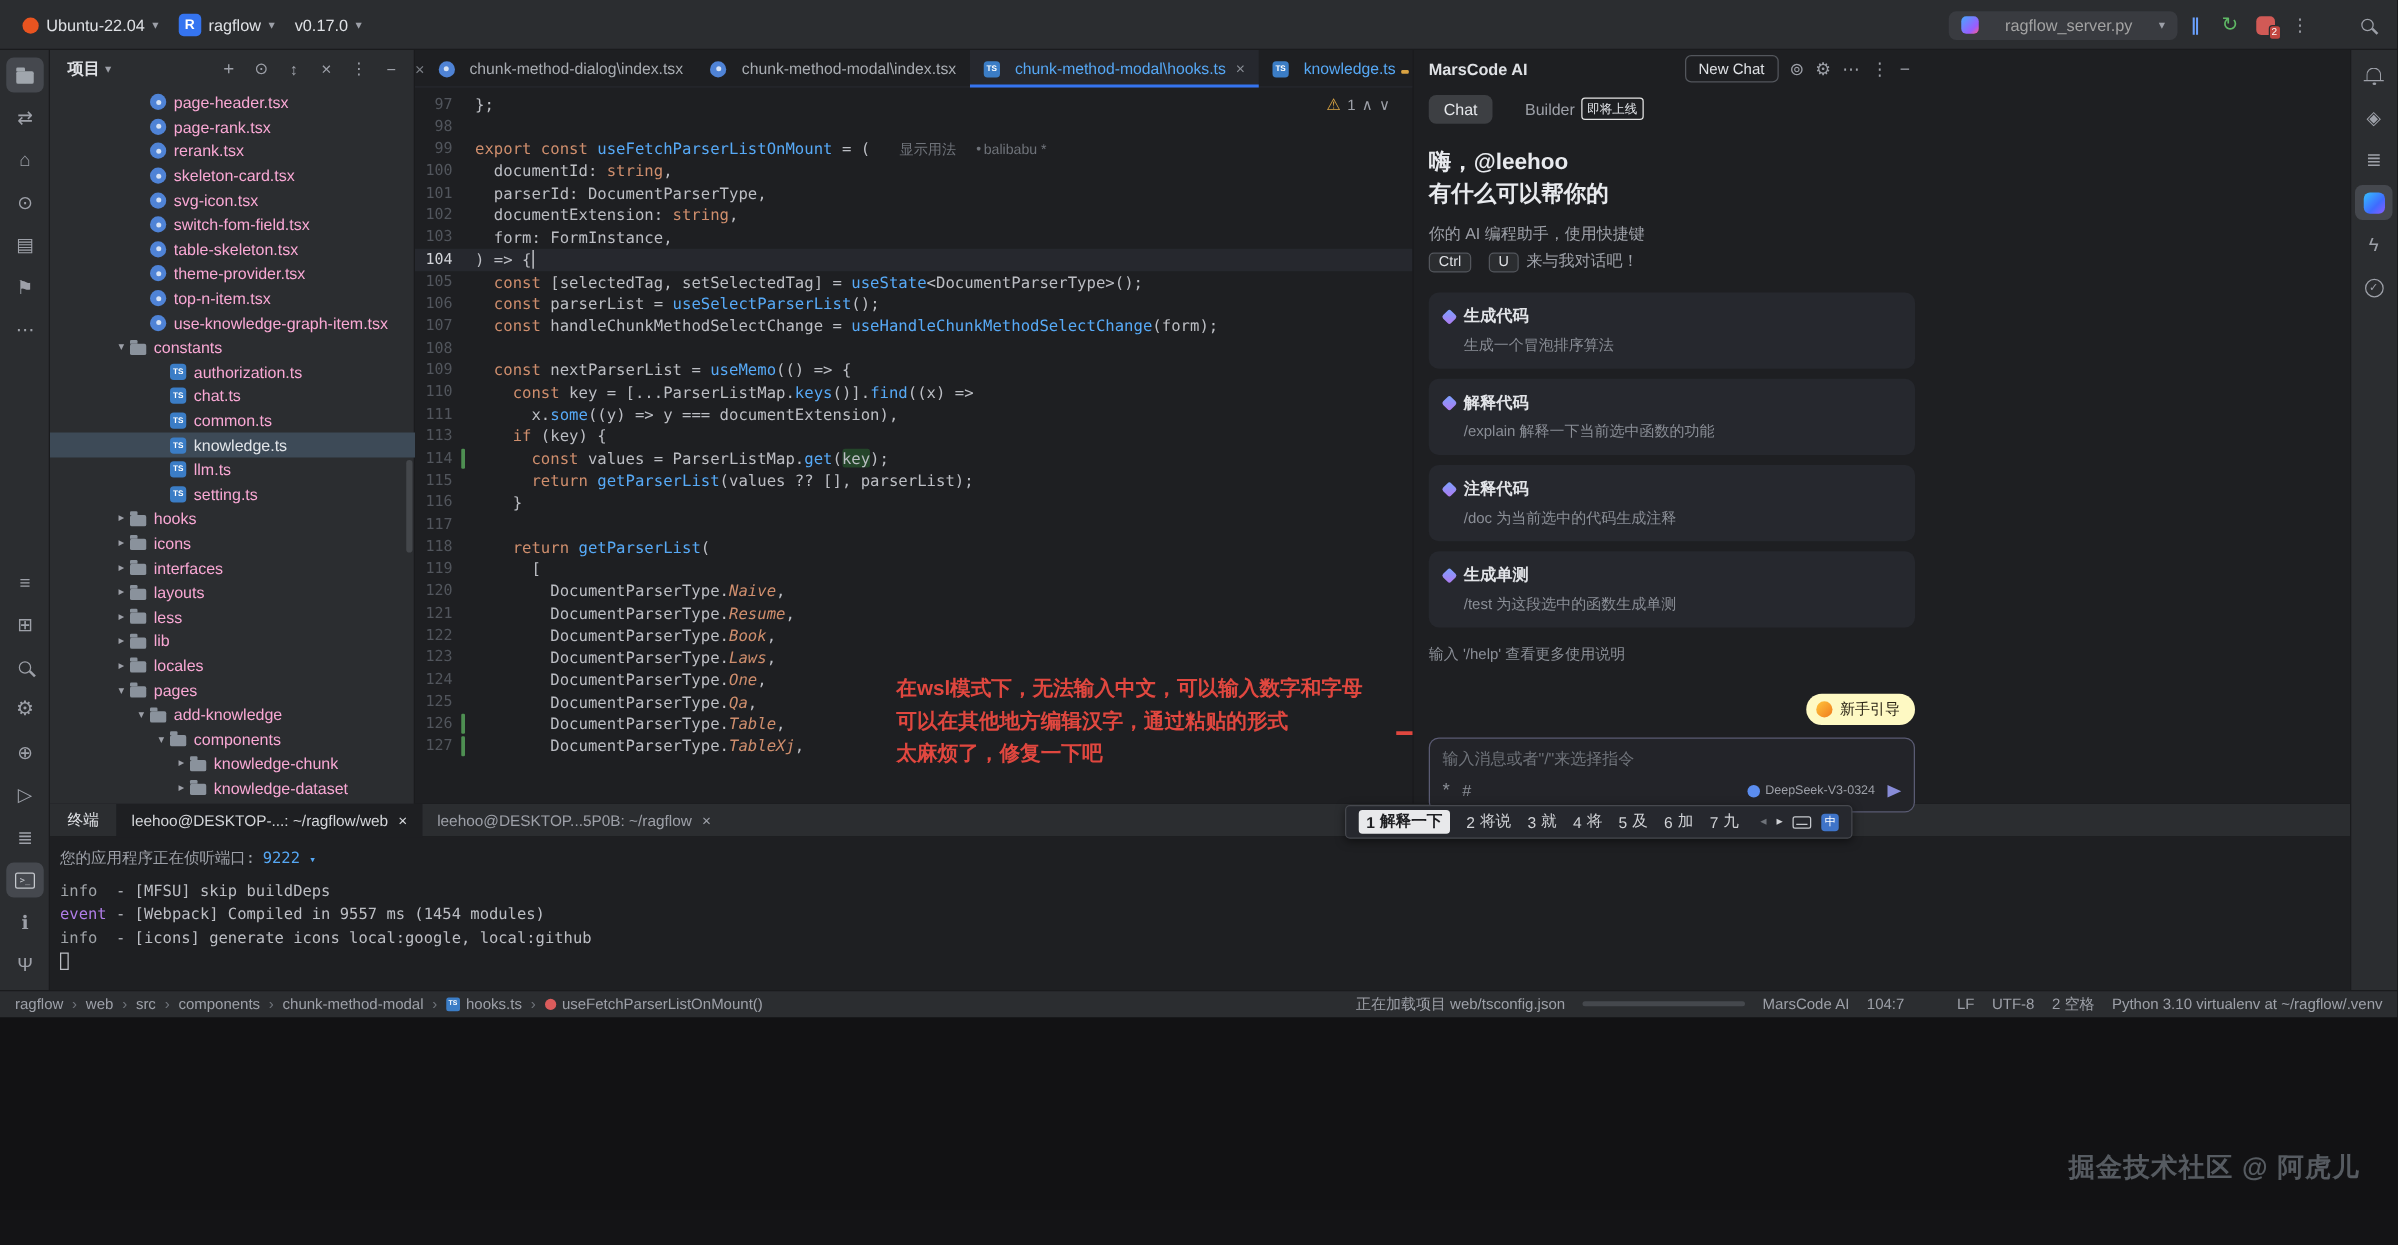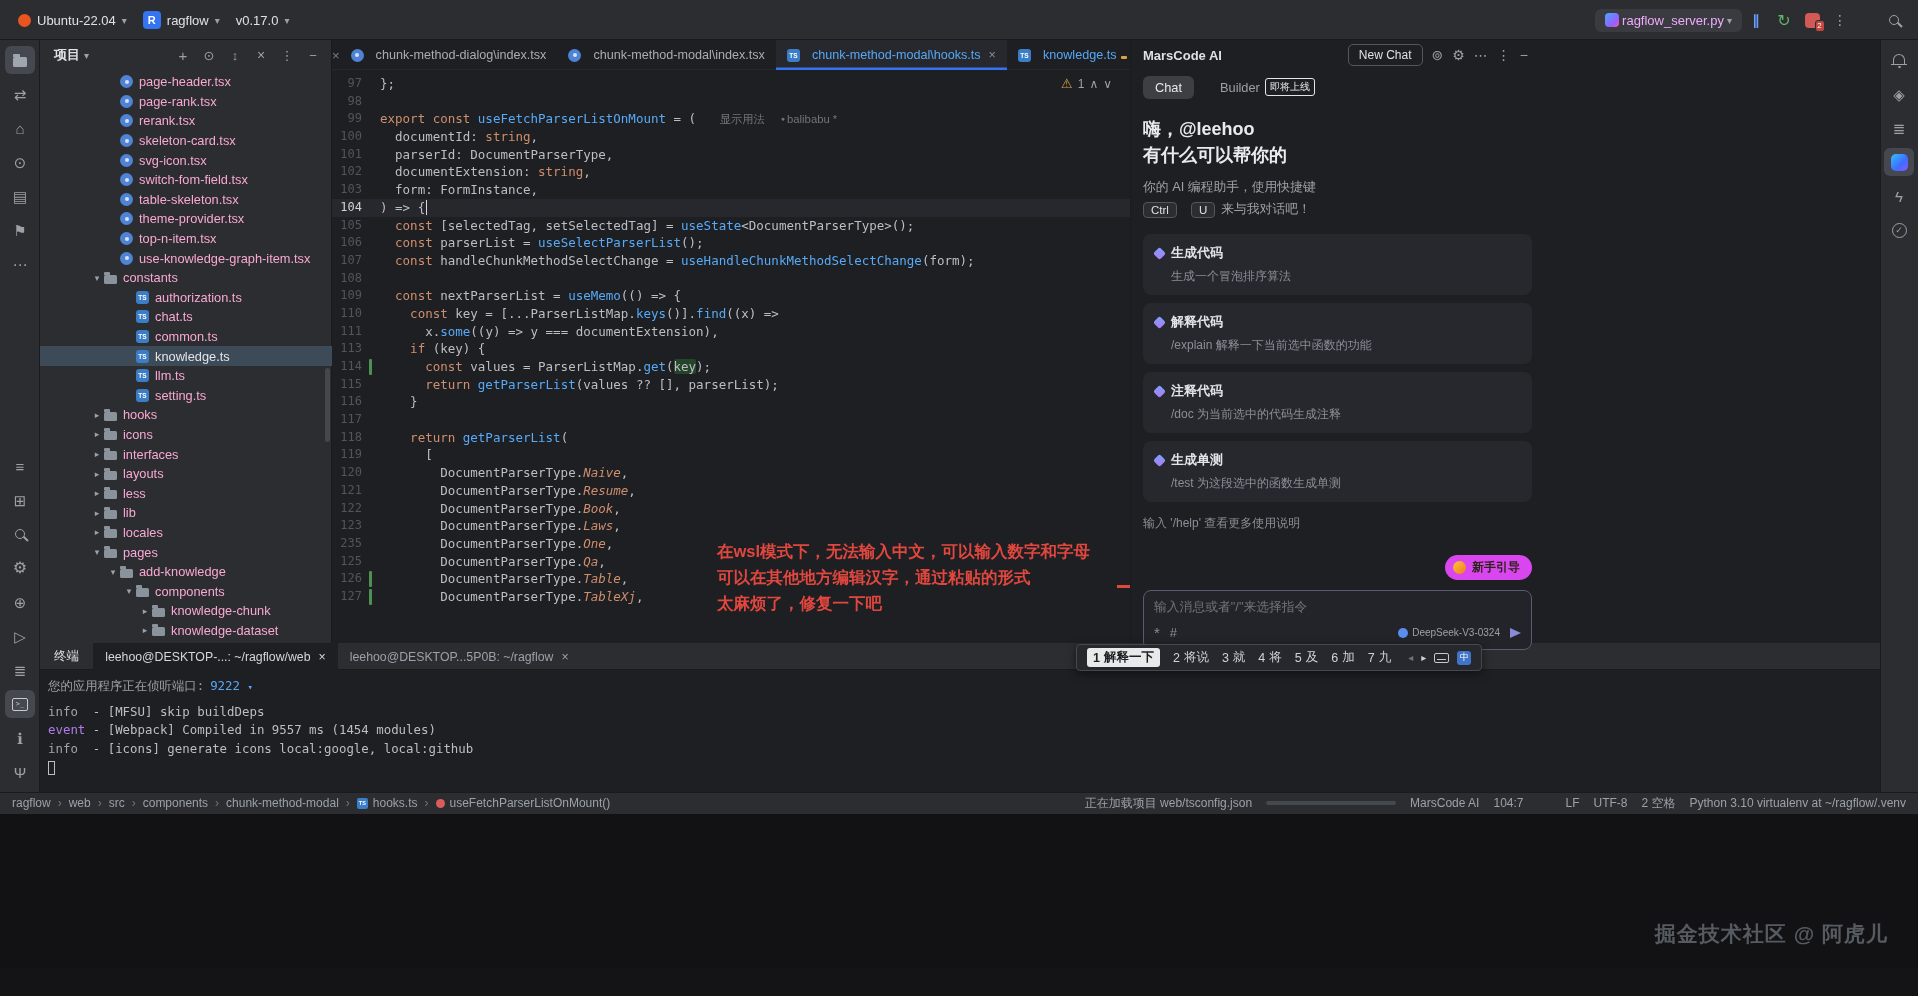--- a/index.html
+++ b/index.html
@@ -8,21 +8,21 @@
   .app{position:relative;width:1918px;height:968px;display:flex;flex-direction:column}
 
   
   .titlebar{height:40px;background:#2b2d30;display:flex;align-items:center;padding:0 10px;box-shadow:inset 0 -1px 0 #1a1b1d;flex:none}
   .tb-item{display:flex;align-items:center;gap:6px;padding:4px 8px;border-radius:6px;color:#dfe1e5;cursor:default}
   .chev{display:inline-block;color:#9da0a8;font-size:10px}
   .chev::before{content:"▾"}
   .ubuntu-dot{width:13px;height:13px;border-radius:50%;background:#e95420;display:inline-block}
   .r-badge{width:18px;height:18px;border-radius:4px;background:#3574f0;color:#fff;font-weight:bold;font-size:11px;display:flex;align-items:center;justify-content:center}
   .tb-spring{flex:1}
-  .runpill{display:flex;align-items:center;gap:3px;background:#393b40;border-radius:6px;padding:4px 10px;color:#f0abfc}
+  .runpill{display:flex;align-items:center;gap:21px;background:#393b40;border-radius:6px;padding:4px 10px;color:#a3a3a3}
   .grad-sq{width:14px;height:14px;border-radius:4px;background:linear-gradient(135deg,#47a8ff,#9a5cff 70%,#ff5c87)}
   .runbtn{display:flex;align-items:center;justify-content:center;width:28px;height:28px;border-radius:6px}
   .glyph-pause{color:#6aa1ff;font-size:14px;font-weight:bold}
   .glyph-pause::before{content:"∥"}
   .glyph-rerun{color:#5fb865;font-size:16px}
   .glyph-rerun::before{content:"↻"}
   .stopbox{position:relative;width:15px;height:15px;border-radius:4px;background:#d15a56}
   .stopbox .badge{position:absolute;right:-5px;bottom:-4px;background:#c24640;color:#fff;font-size:8px;line-height:10px;min-width:10px;text-align:center;border-radius:3px;border:1px solid #2b2d30}
   .kebab{color:#9da0a8;font-size:14px}
   .kebab::before{content:"⋮"}
@@ -170,21 +170,21 @@
   .keysrow{display:flex;align-items:center;gap:6px;margin-top:4px;color:#9da0a8;font-size:12.8px}
   kbd{border:1px solid #53565c;background:#2b2d30;border-radius:4px;padding:1px 7px;font-size:11.5px;color:#dfe1e5;font-family:"Liberation Sans",sans-serif}
   .cards{margin-top:16px;display:flex;flex-direction:column;gap:8px}
   .card{background:#26282e;border-radius:8px;padding:10px 12px}
   .card-top{display:flex;align-items:center;gap:7px}
   .spark{width:9px;height:9px;border-radius:2px;background:linear-gradient(135deg,#7aa2ff,#b07af0);transform:rotate(45deg);flex:none}
   .card-title{color:#e2e4e8;font-size:13px;font-weight:bold}
   .card-desc{margin-top:6px;padding-left:16px;color:#8a8e96;font-size:12px}
   .help-hint{margin-top:13px;color:#8a8e96;font-size:12px}
   .onboard-row{margin-top:23px;display:flex;justify-content:flex-end}
-  .onboard{display:flex;align-items:center;gap:6px;background:#d946ef;color:#2b2416;font-weight:bold;font-size:12px;border-radius:13px;padding:4px 12px 4px 8px;border:none}
+  .onboard{display:flex;align-items:center;gap:6px;background:#fef9c3;color:#2b2416;font-weight:normal;font-size:12px;border-radius:13px;padding:4px 12px 4px 8px;border:none}
   .onboard-ic{width:13px;height:13px;border-radius:50%;background:linear-gradient(135deg,#ffc53c,#f07a1d)}
   .chatbox{margin-top:10px;height:60px;border:1px solid #5a5b73;border-radius:8px;background:#232429;padding:8px 10px;display:flex;flex-direction:column;justify-content:space-between}
   .chat-ph{color:#6f737a;font-size:12.8px}
   .chat-foot{display:flex;align-items:center;gap:10px}
   .cmd-ic,.hash-ic{color:#8a8e96;font-size:13px}
   .cmd-ic::before{content:"✲";content:"*";font-size:15px}
   .hash-ic::before{content:"#"}
   .chat-spring{flex:1}
   .model-chip{display:flex;align-items:center;gap:4px;color:#9da0a8;font-size:10px}
   .model-dot{width:10px;height:10px;border-radius:50%;background:#5b8def}
@@ -675,21 +675,21 @@
                 <span class="ln" data-name="line-number">122</span>
                 <span class="chgbar" data-name="vcs-change-marker"></span>
                 <span class="ct" data-name="code-text"><span style="white-space:pre"><span class="seg d" data-name="code-token">        DocumentParserType.</span><span class="seg em" data-name="code-token">Book</span><span class="seg d" data-name="code-token">,</span></span></span>
               </div>
                 <div class="cl" data-name="code-line">
                 <span class="ln" data-name="line-number">123</span>
                 <span class="chgbar" data-name="vcs-change-marker"></span>
                 <span class="ct" data-name="code-text"><span style="white-space:pre"><span class="seg d" data-name="code-token">        DocumentParserType.</span><span class="seg em" data-name="code-token">Laws</span><span class="seg d" data-name="code-token">,</span></span></span>
               </div>
                 <div class="cl" data-name="code-line">
-                <span class="ln" data-name="line-number">235</span>
+                <span class="ln" data-name="line-number">124</span>
                 <span class="chgbar" data-name="vcs-change-marker"></span>
                 <span class="ct" data-name="code-text"><span style="white-space:pre"><span class="seg d" data-name="code-token">        DocumentParserType.</span><span class="seg em" data-name="code-token">One</span><span class="seg d" data-name="code-token">,</span></span></span>
               </div>
                 <div class="cl" data-name="code-line">
                 <span class="ln" data-name="line-number">125</span>
                 <span class="chgbar" data-name="vcs-change-marker"></span>
                 <span class="ct" data-name="code-text"><span style="white-space:pre"><span class="seg d" data-name="code-token">        DocumentParserType.</span><span class="seg em" data-name="code-token">Qa</span><span class="seg d" data-name="code-token">,</span></span></span>
               </div>
                 <div class="cl chg" data-name="code-line">
                 <span class="ln" data-name="line-number">126</span>

